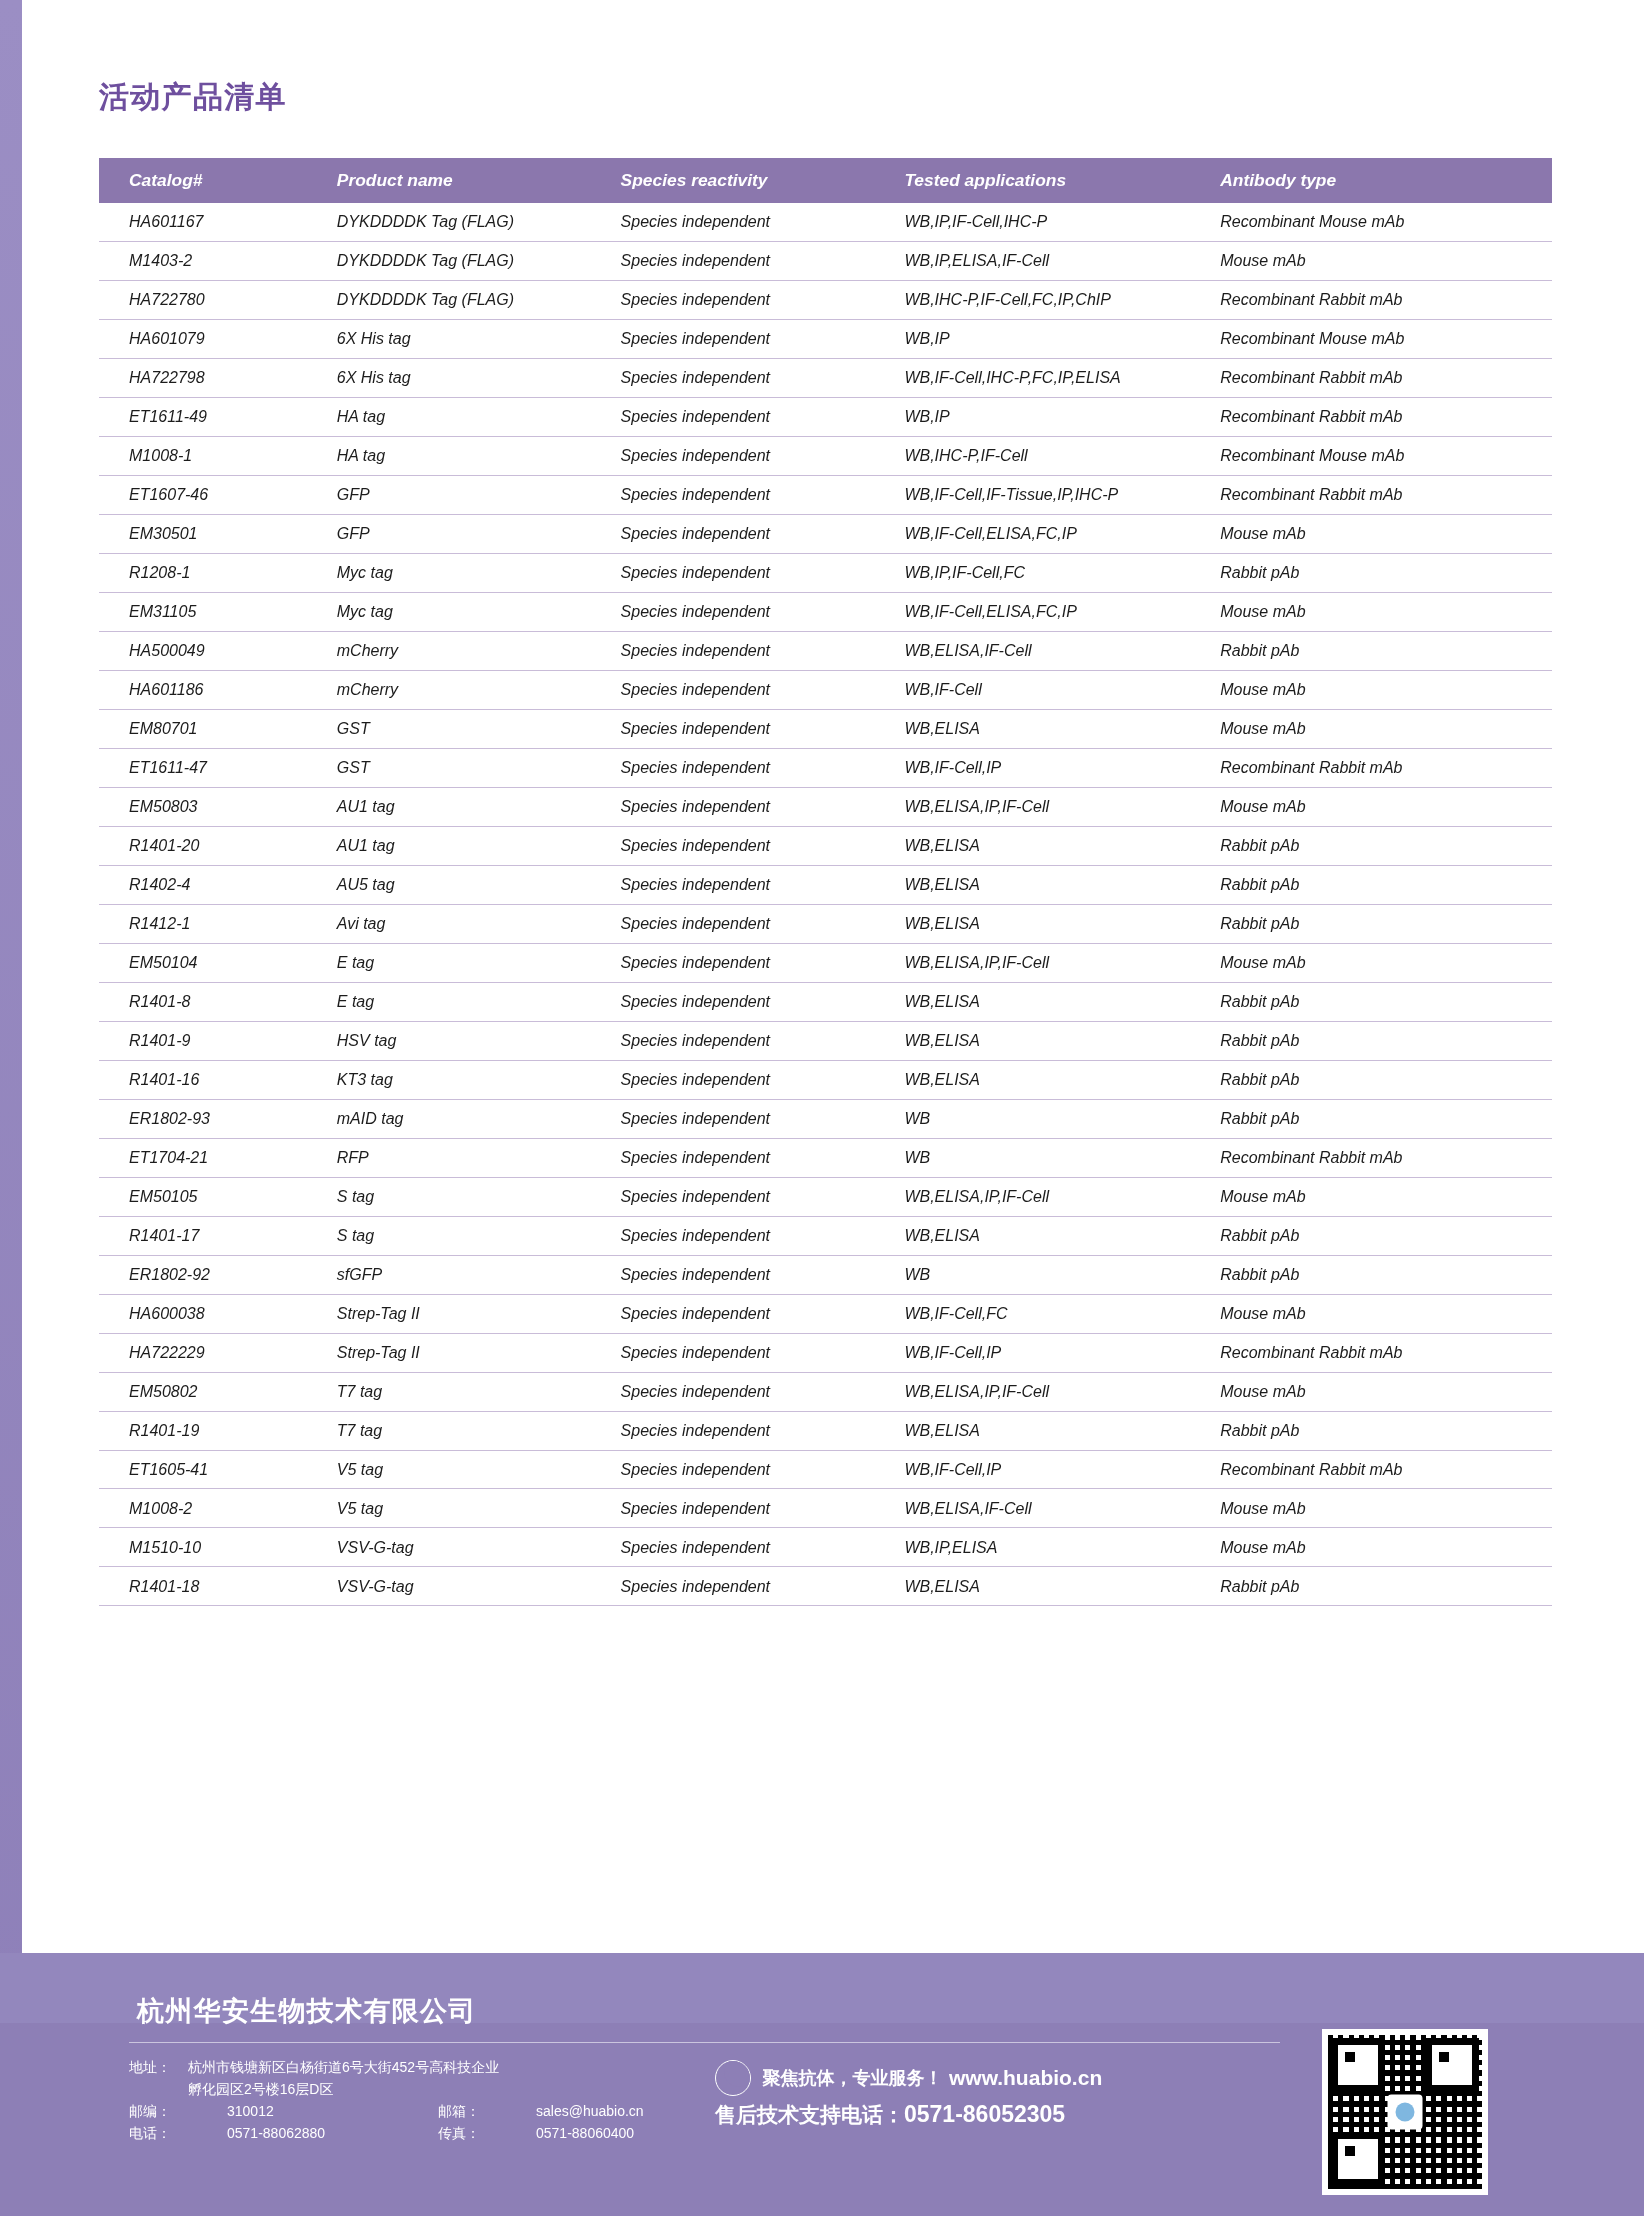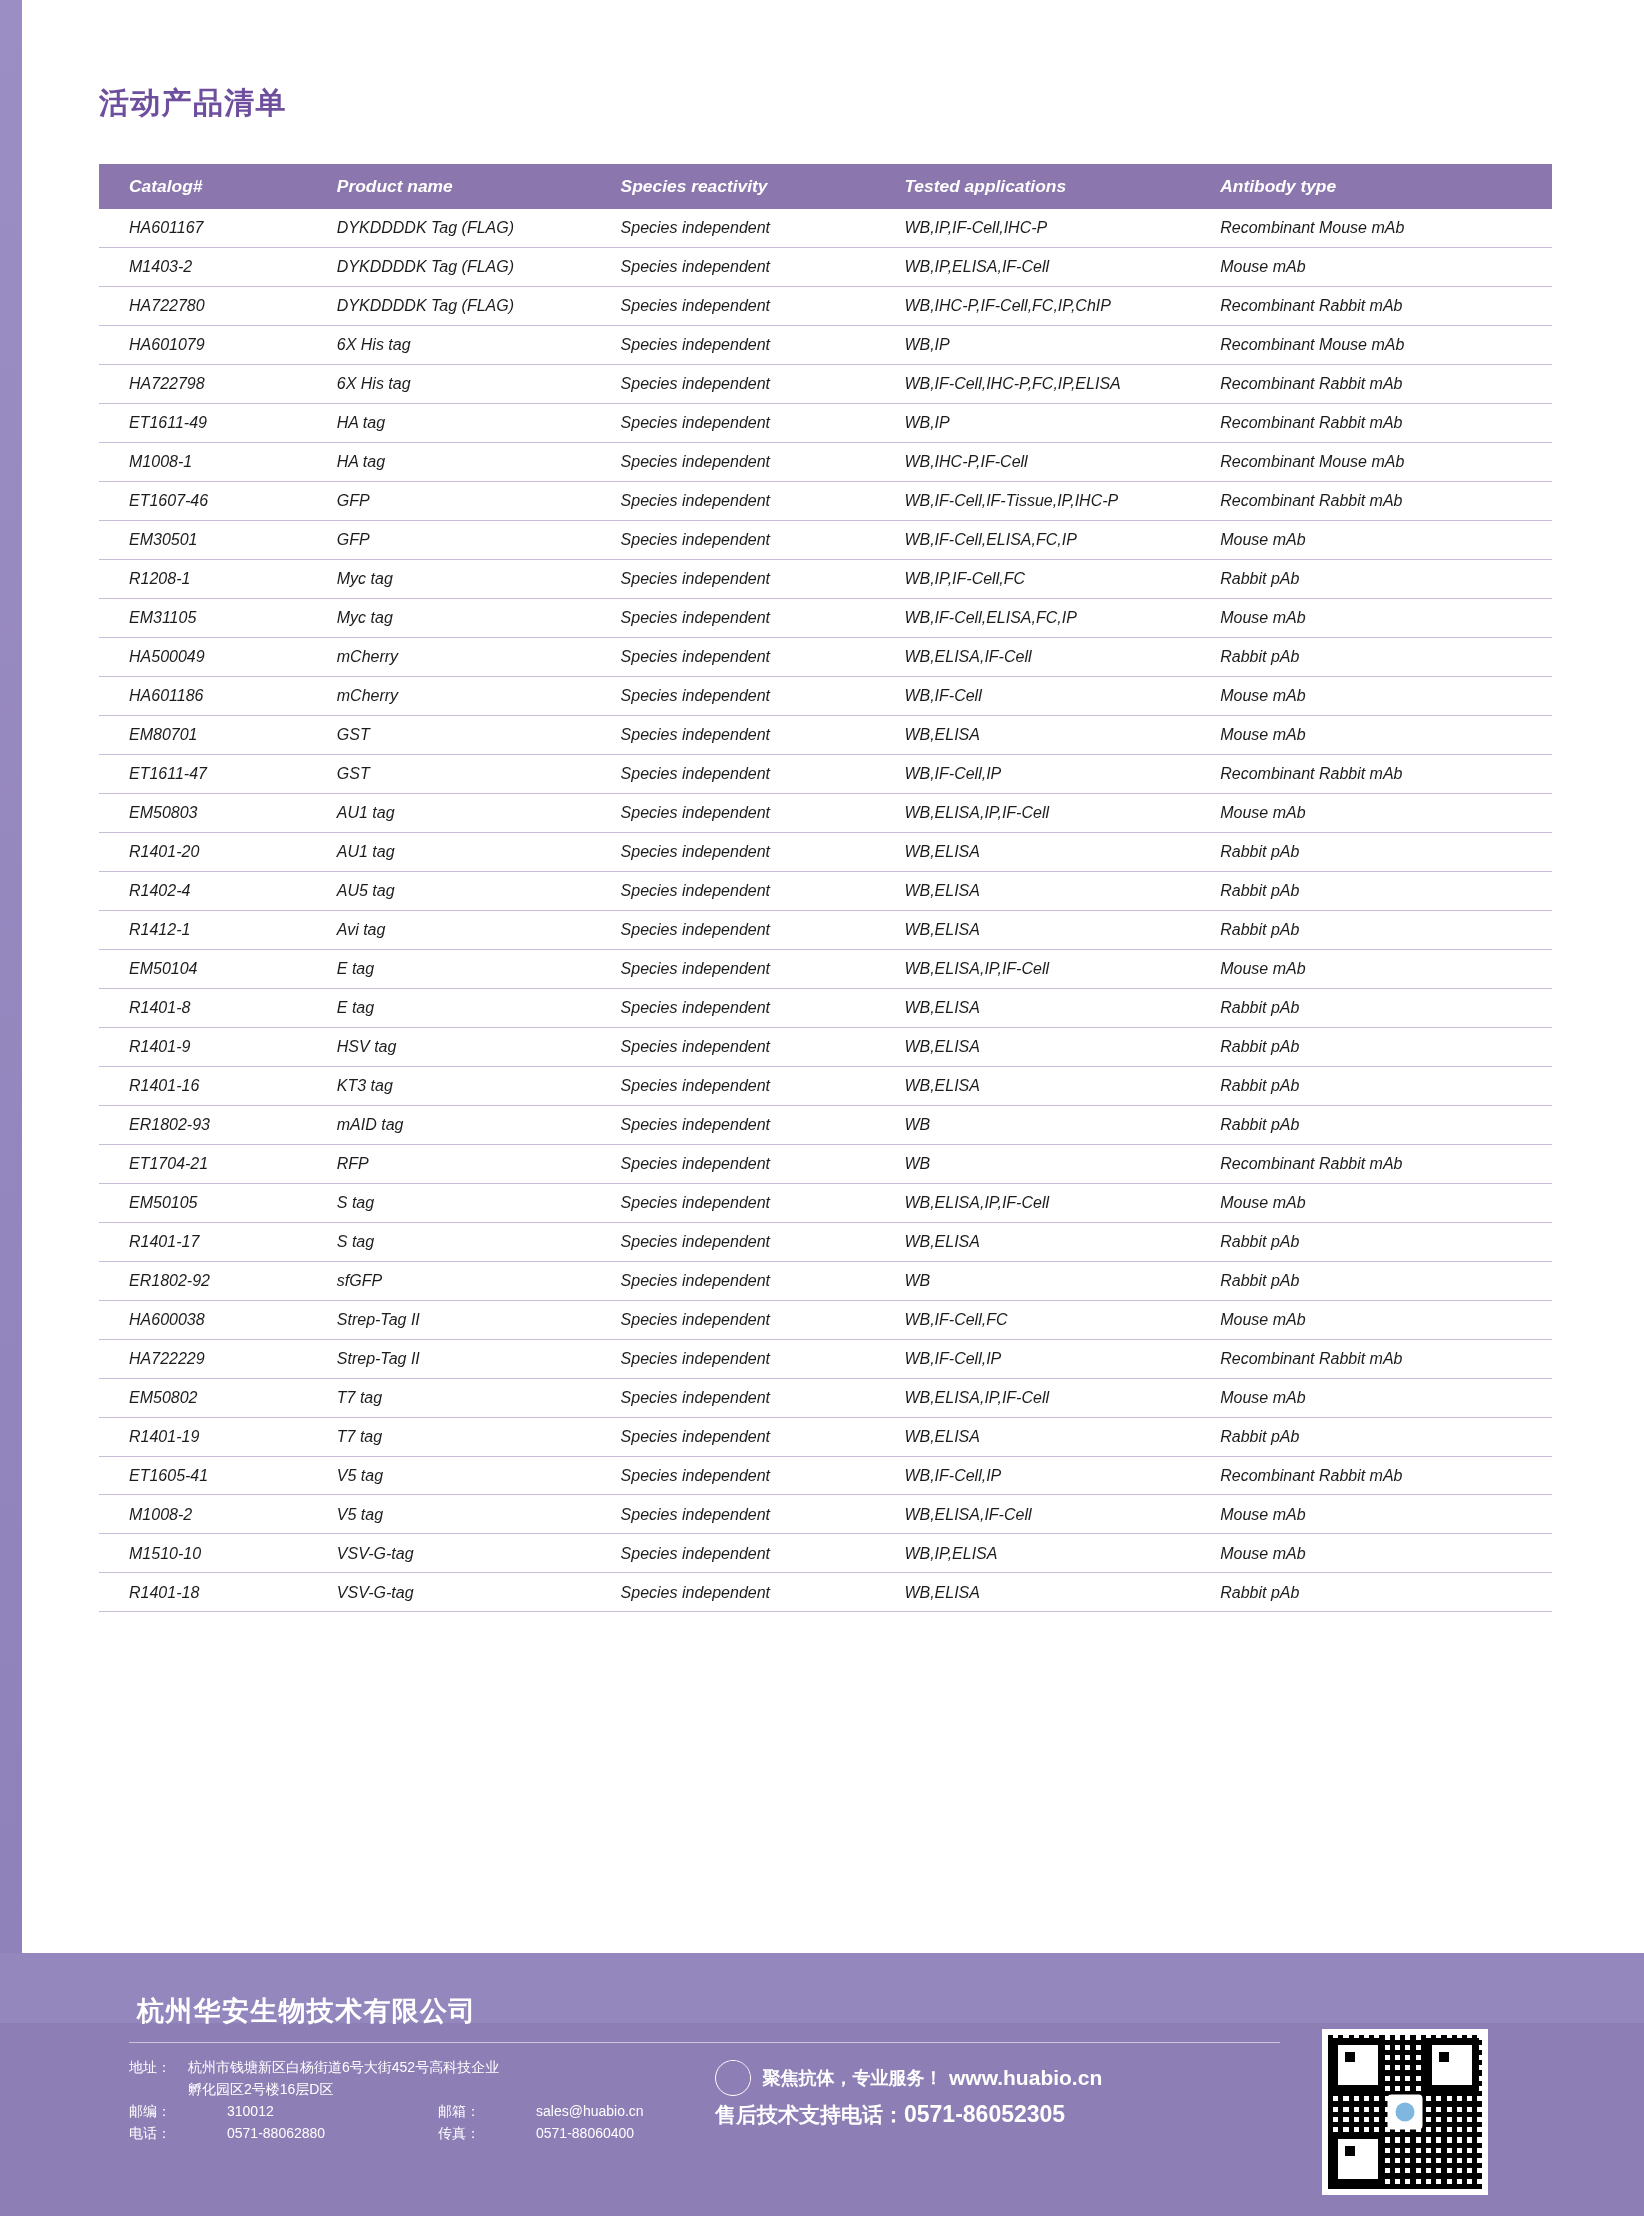--- a/index.html
+++ b/index.html
@@ -19,21 +19,21 @@
     position: absolute;
     left: 0;
     top: 0;
     width: 22px;
     height: 2216px;
     background: linear-gradient(to bottom, #9b8ec4 0%, #8d7fb8 100%);
   }
   .page-inner {
     position: absolute;
     left: 22px;
-    top: 6px;
+    top: 0;
     width: 1623px;
     height: 1593px;
   }
   .title {
     position: absolute;
     left: 77px;
     top: 77px;
     font-size: 30px;
     font-weight: bold;
     color: #6e4f9e;

